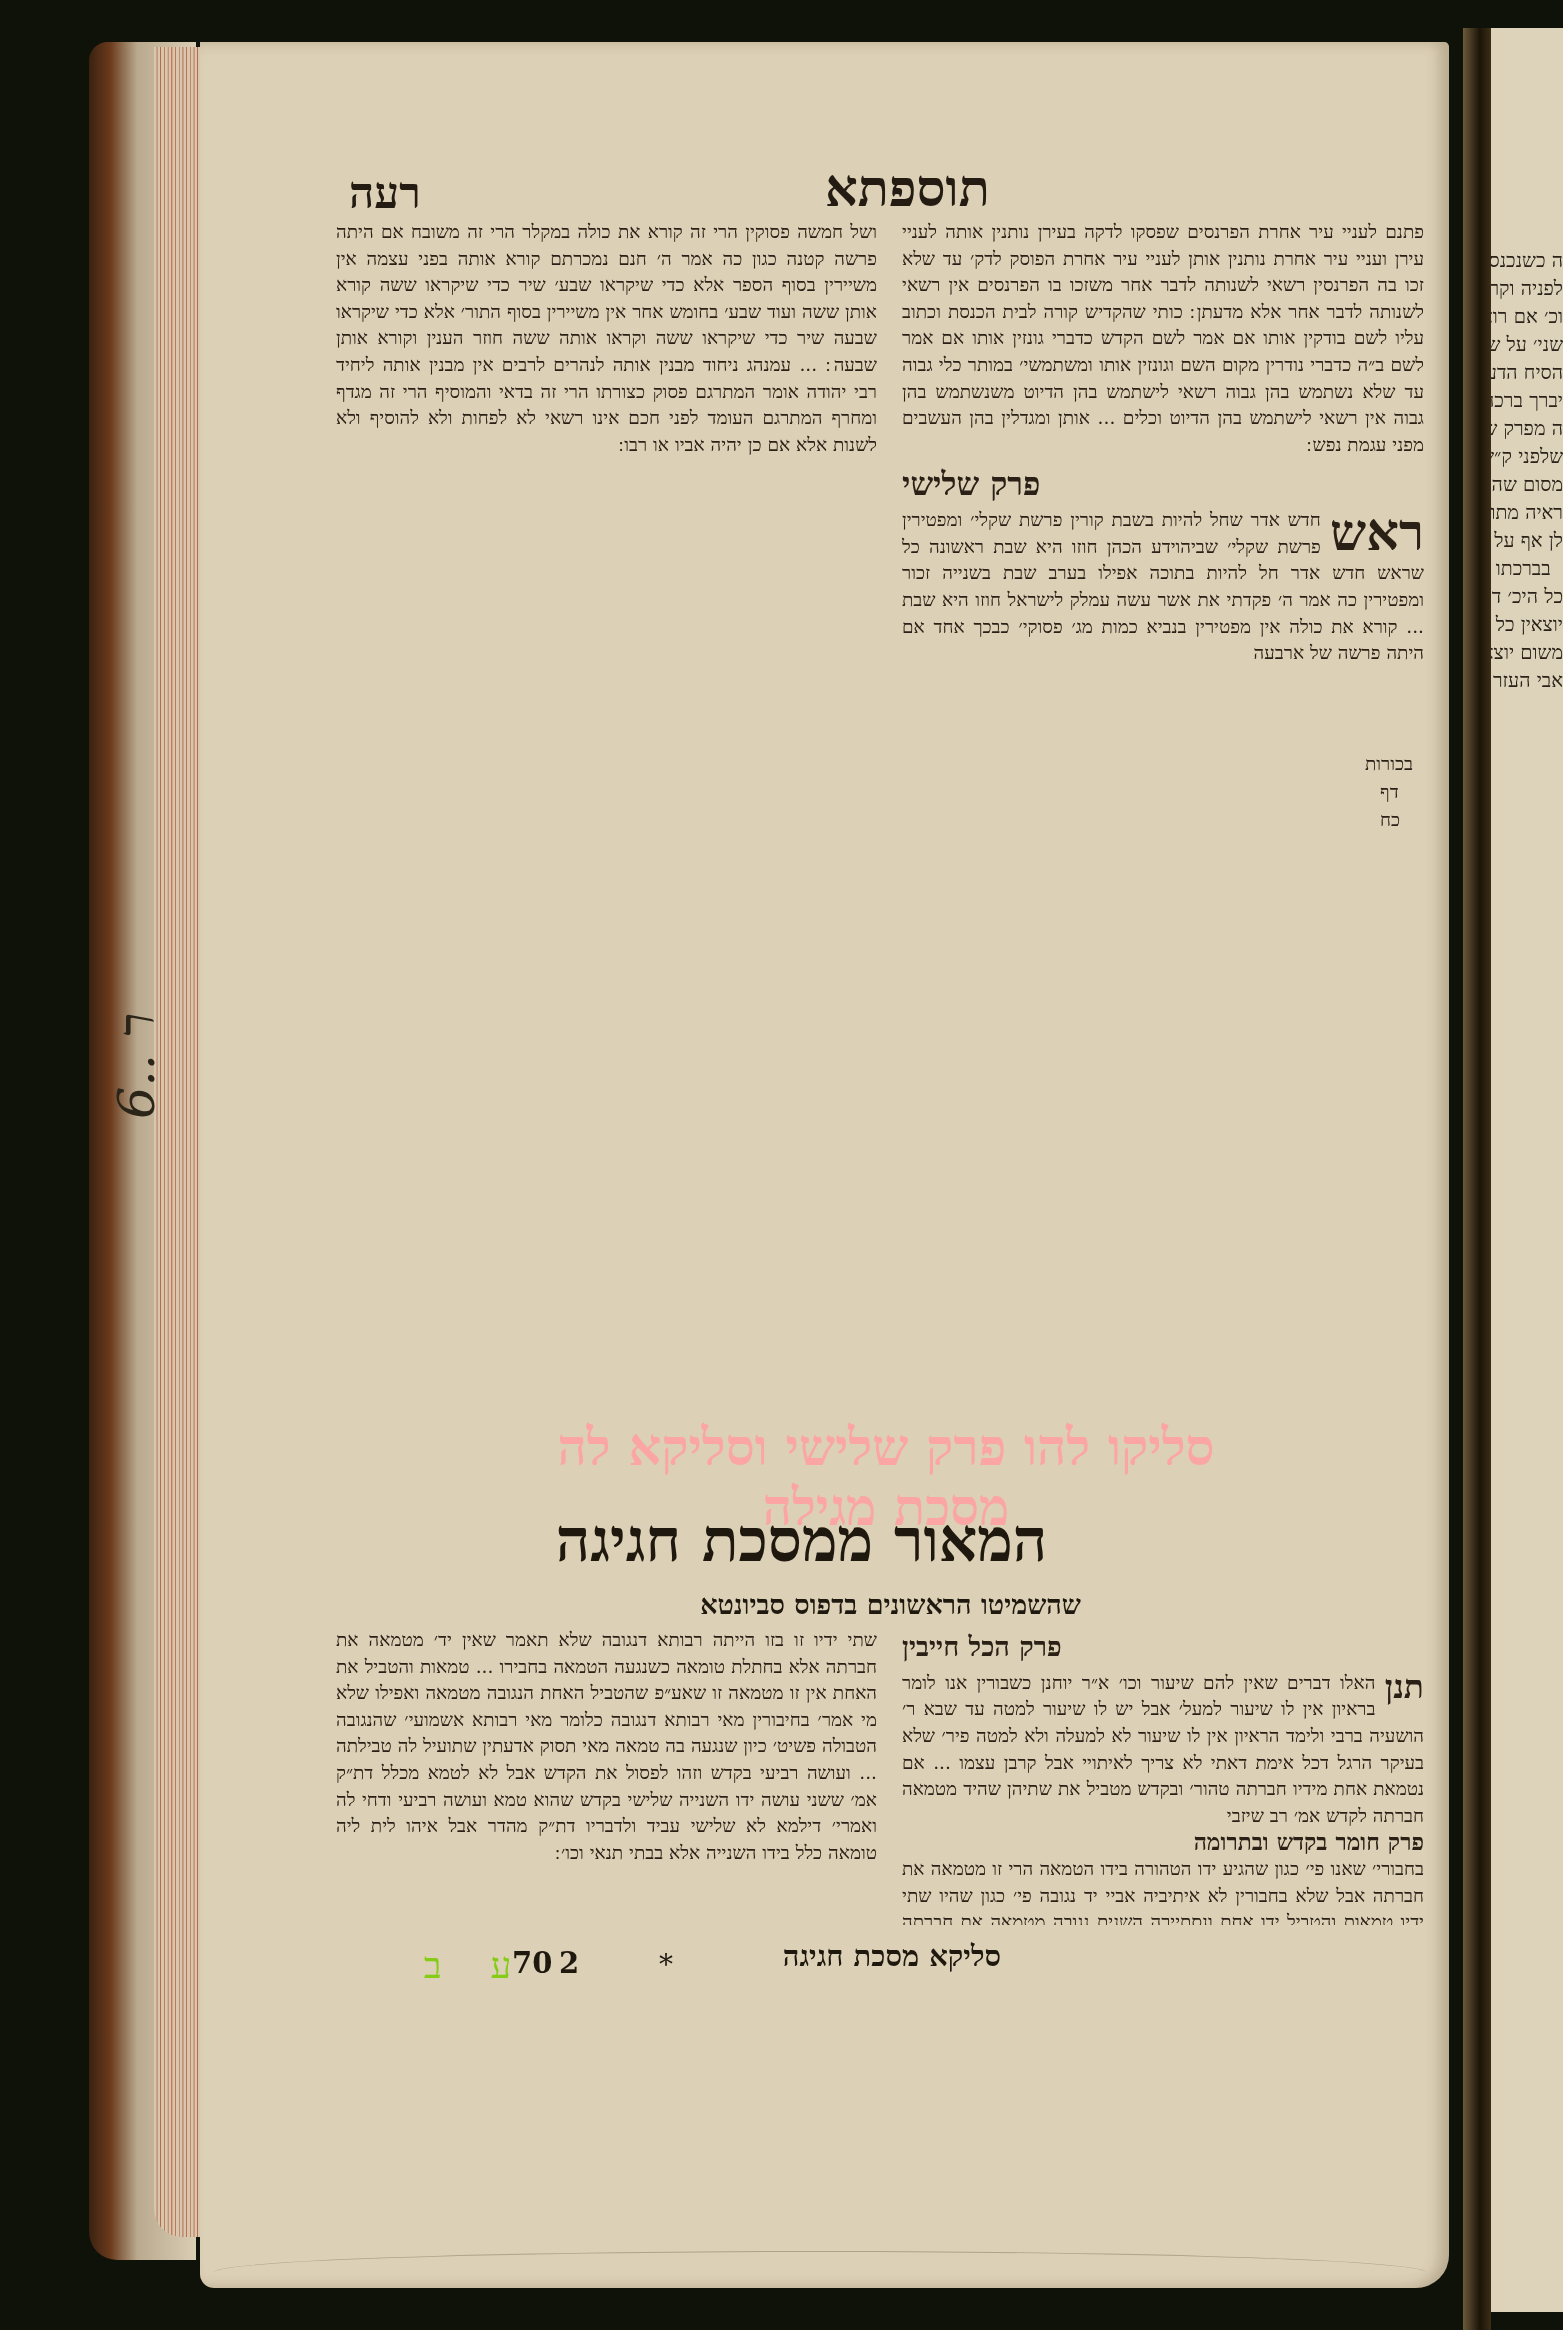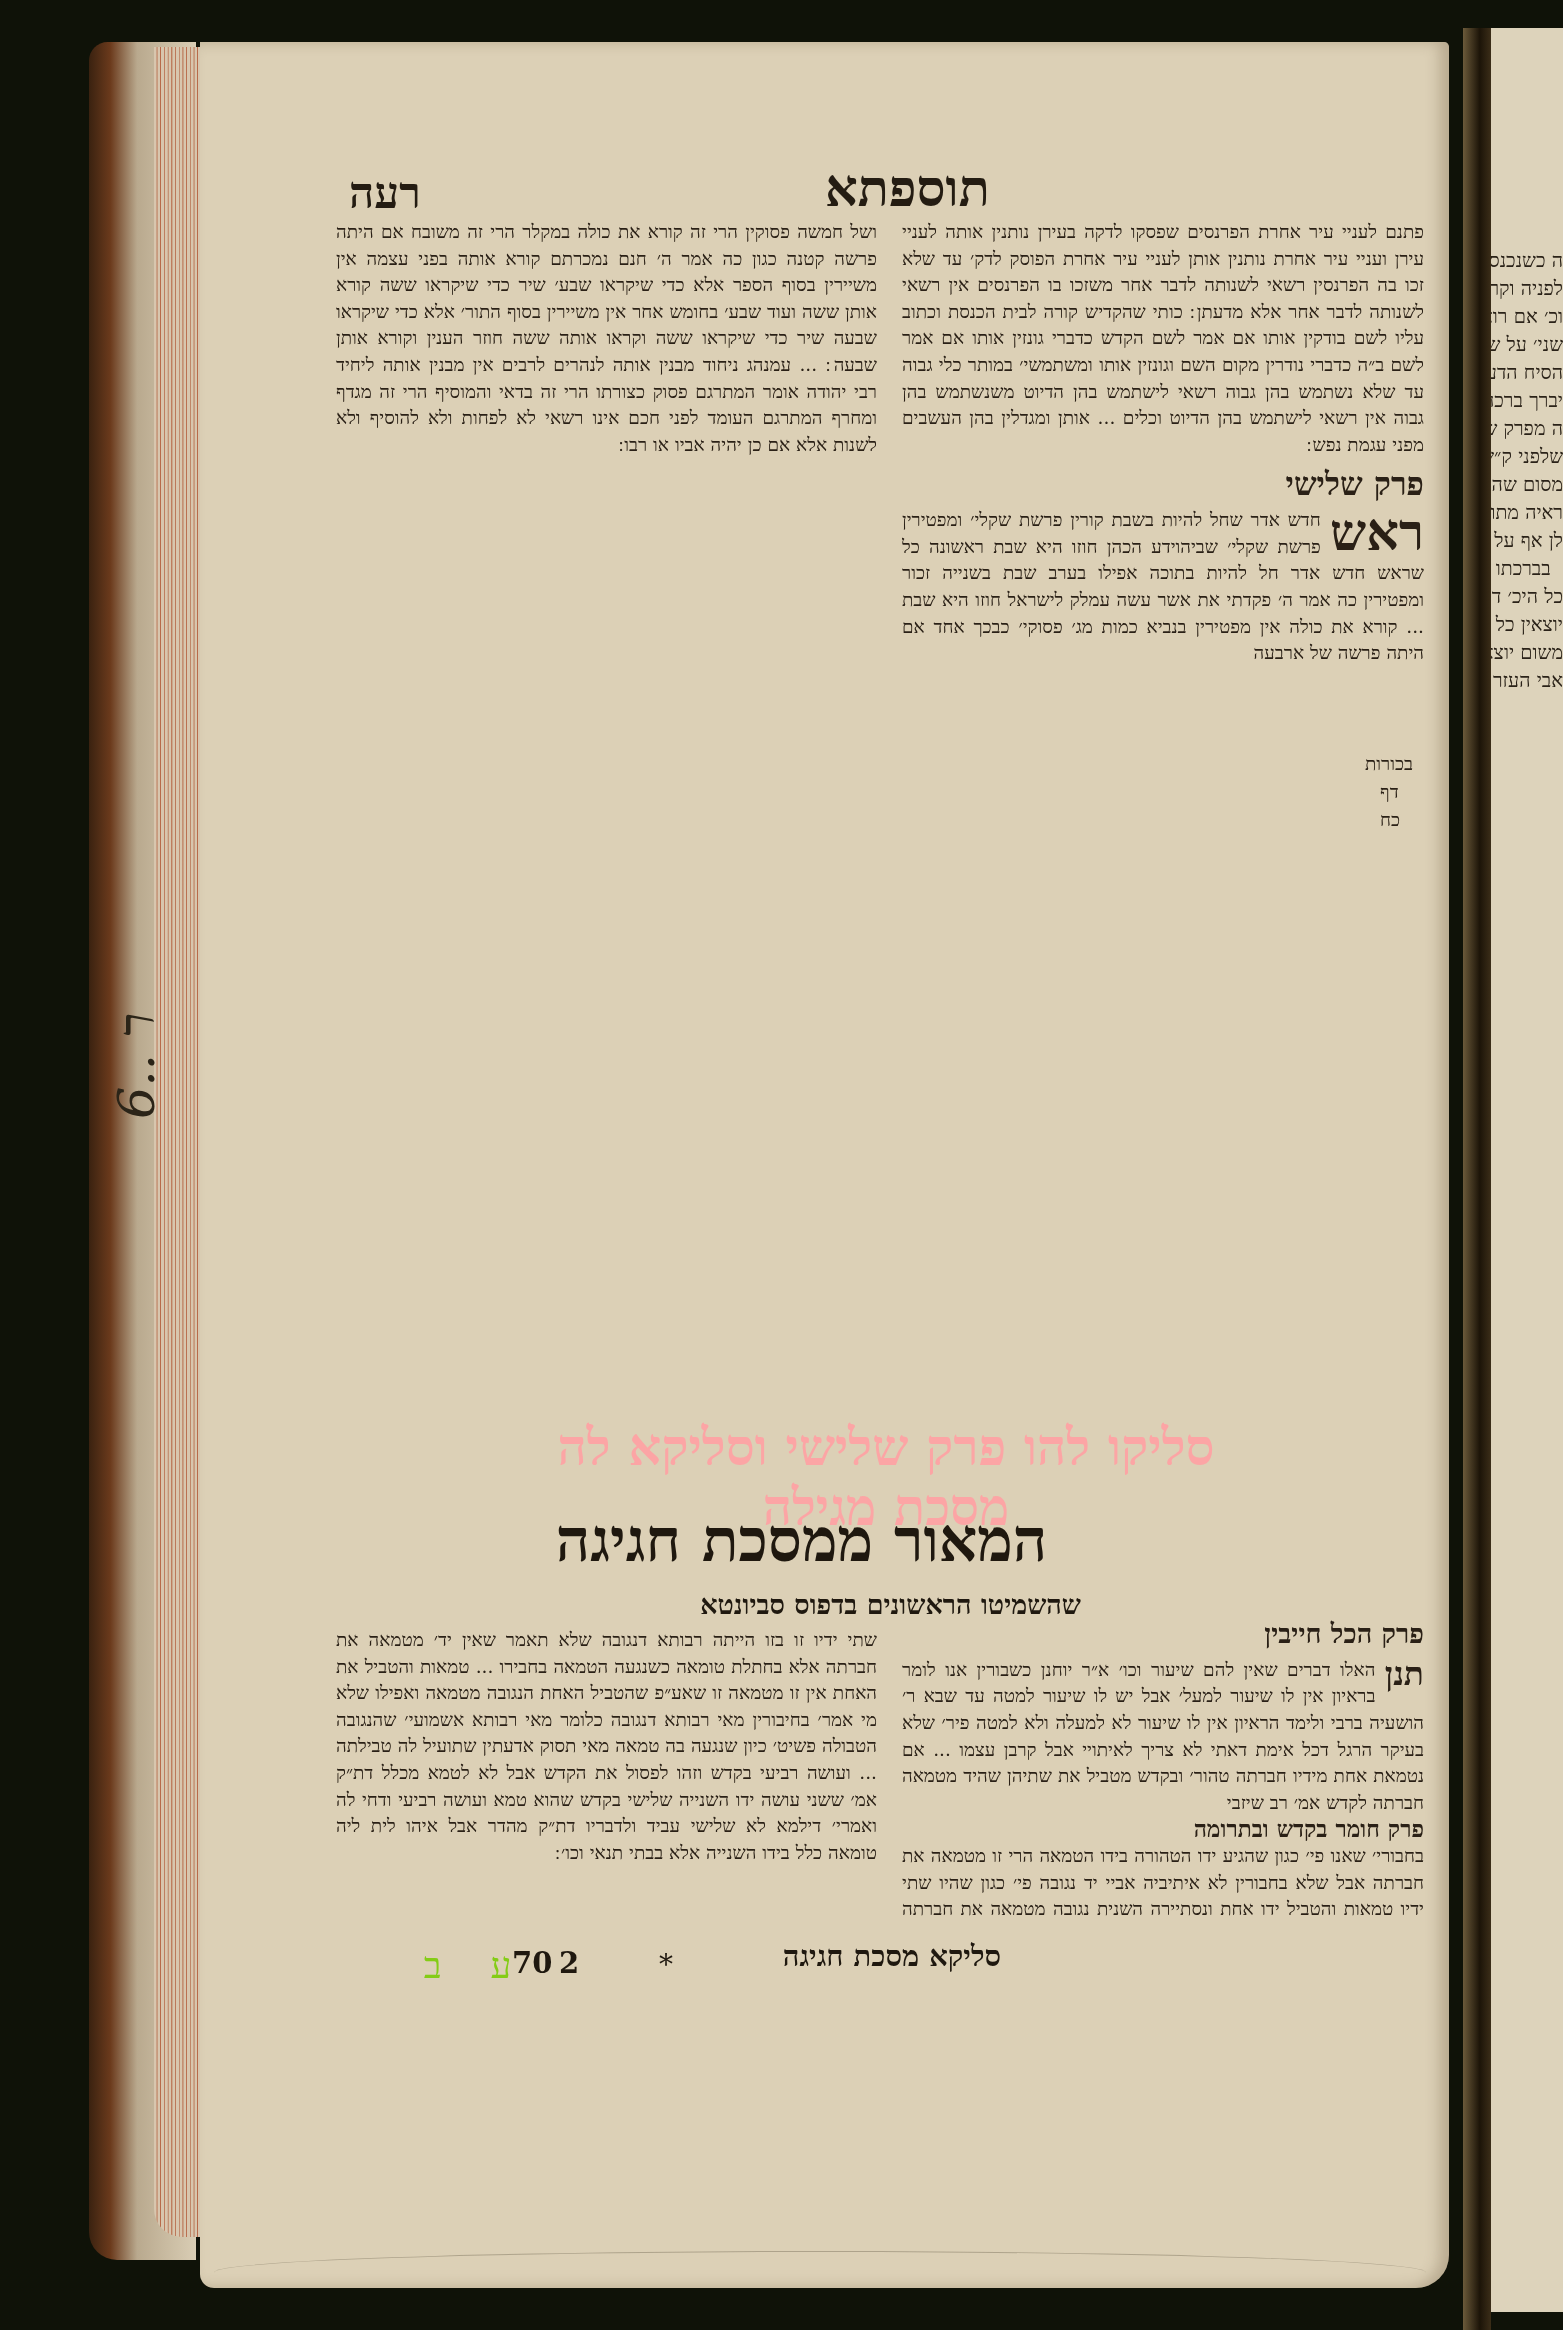--- a/index.html
+++ b/index.html
@@ -43,21 +43,21 @@
   }
   .run-title { position:absolute; left:499px; top:0; font-size:51px; font-weight:bold; direction:rtl;text-align:right; }
   .run-page  { position:absolute; left:23px; top:9.3px; font-size:44px; font-weight:bold; direction:rtl; }
   .col {
     position:absolute; direction:rtl; text-align:justify;
     font-size:18.6px; line-height:26.6px; color:#2a2016; overflow:hidden;
   }
   .col p { margin:0; }
   .col-right { left:902px; top:219px; width:522px; height:1193px; }
   .col-left  { left:336px;  top:219px; width:541px; height:1193px; }
-  .chap-head { text-align:right; font-size:32px; font-weight:bold; margin:13px 0 9.3px; }
+  .chap-head { text-align:left; font-size:32px; font-weight:bold; margin:13px 0 9.3px; }
   .dropword { float:right; font-size:51px; font-weight:bold; line-height:51px; margin-left:9.3px; }
   .margin-note {
     position:absolute; left:1380px; top:750px; font-size:18.6px; line-height:28px; direction:rtl; color:#2a2016; text-align:left; width:33px;
   }
   .colophon {
     position:absolute; left:513px; top:1417px; width:746px; text-align:center; direction:rtl;
     font-size:51px; font-weight:bold; color:#fca5a5;
   }
   .sec-title {
     position:absolute; left:522px; top:1505px; width:559px; text-align:center; direction:rtl;
@@ -111,21 +111,21 @@
 
 <div class="col col-left">
   <p>ושל חמשה פסוקין הרי זה קורא את כולה במקלר הרי זה משובח אם היתה פרשה קטנה כגון כה אמר ה׳ חנם נמכרתם קורא אותה בפני עצמה אין משיירין בסוף הספר אלא כדי שיקראו שבע׳ שיר כדי שיקראו ששה קורא אותן ששה ועוד שבע׳ בחומש אחר אין משיירין בסוף התור׳ אלא כדי שיקראו שבעה שיר כדי שיקראו ששה וקראו אותה ששה חוזר הענין וקורא אותן שבעה ׃ ... עמנהג ניחוד מבנין אותה לנהרים לרבים אין מבנין אותה ליחיד רבי יהודה אומר המתרגם פסוק כצורתו הרי זה בדאי והמוסיף הרי זה מגדף ומחרף המתרגם העומד לפני חכם אינו רשאי לא לפחות ולא להוסיף ולא לשנות אלא אם כן יהיה אביו או רבו ׃</p>
 </div>
 
 <div class="colophon">סליקו להו פרק שלישי וסליקא לה מסכת מגילה</div>
 <div class="sec-title">המאור ממסכת חגיגה</div>
 <div class="sec-sub">שהשמיטו הראשונים בדפוס סביונטא</div>
 
 <div class="col col2-right">
-  <div class="chap-head" style="font-size:27px;margin-top:22px">פרק הכל חייבין</div>
+  <div class="chap-head" style="font-size:27px;margin-top:35px">פרק הכל חייבין</div>
   <span class="dropword" style="font-size:33px;line-height:33px">תנן</span>
   <p>האלו דברים שאין להם שיעור וכו׳ א״ר יוחנן כשבורין אנו לומר בראיון אין לו שיעור למעל׳ אבל יש לו שיעור למטה עד שבא ר׳ הושעיה ברבי ולימד הראיון אין לו שיעור לא למעלה ולא למטה פיר׳ שלא בעיקר הרגל דכל אימת דאתי לא צריך לאיתויי אבל קרבן עצמו ... אם נטמאת אחת מידיו חברתה טהור׳ ובקדש מטביל את שתיהן שהיד מטמאה חברתה לקדש אמ׳ רב שיזבי</p>
   <p style="font-weight:bold;font-size:23px">פרק חומר בקדש ובתרומה</p>
   <p>בחבורי׳ שאנו פי׳ כגון שהגיע ידו הטהורה בידו הטמאה הרי זו מטמאה את חברתה אבל שלא בחבורין לא איתיביה אביי יד נגובה פי׳ כגון שהיו שתי ידיו טמאות והטביל ידו אחת ונסתיירה השנית נגובה מטמאה את חברתה לקדש ובו׳ אי אמרת בשלמא שלא בחבורין כלומר שלא נגעו</p>
 </div>
 
 <div class="col col2-left">
   <p>שתי ידיו זו בזו הייתה רבותא דנגובה שלא תאמר שאין יד׳ מטמאה את חברתה אלא בחתלת טומאה כשנגעה הטמאה בחבירו ... טמאות והטביל את האחת אין זו מטמאה זו שאע״פ שהטביל האחת הנגובה מטמאה ואפילו שלא מי אמר׳ בחיבורין מאי רבותא דנגובה כלומר מאי רבותא אשמועי׳ שהנגובה הטבולה פשיט׳ כיון שנגעה בה טמאה מאי תסוק אדעתין שתועיל לה טבילתה ... ועושה רביעי בקדש וזהו לפסול את הקדש אבל לא לטמא מכלל דת״ק אמ׳ ששני עושה ידו השנייה שלישי בקדש שהוא טמא ועושה רביעי ודחי לה ואמרי׳ דילמא לא שלישי עביד ולדבריו דת״ק מהדר אבל איהו לית ליה טומאה כלל בידו השנייה אלא בבתי תנאי וכו׳ ׃</p>
 </div>
 

